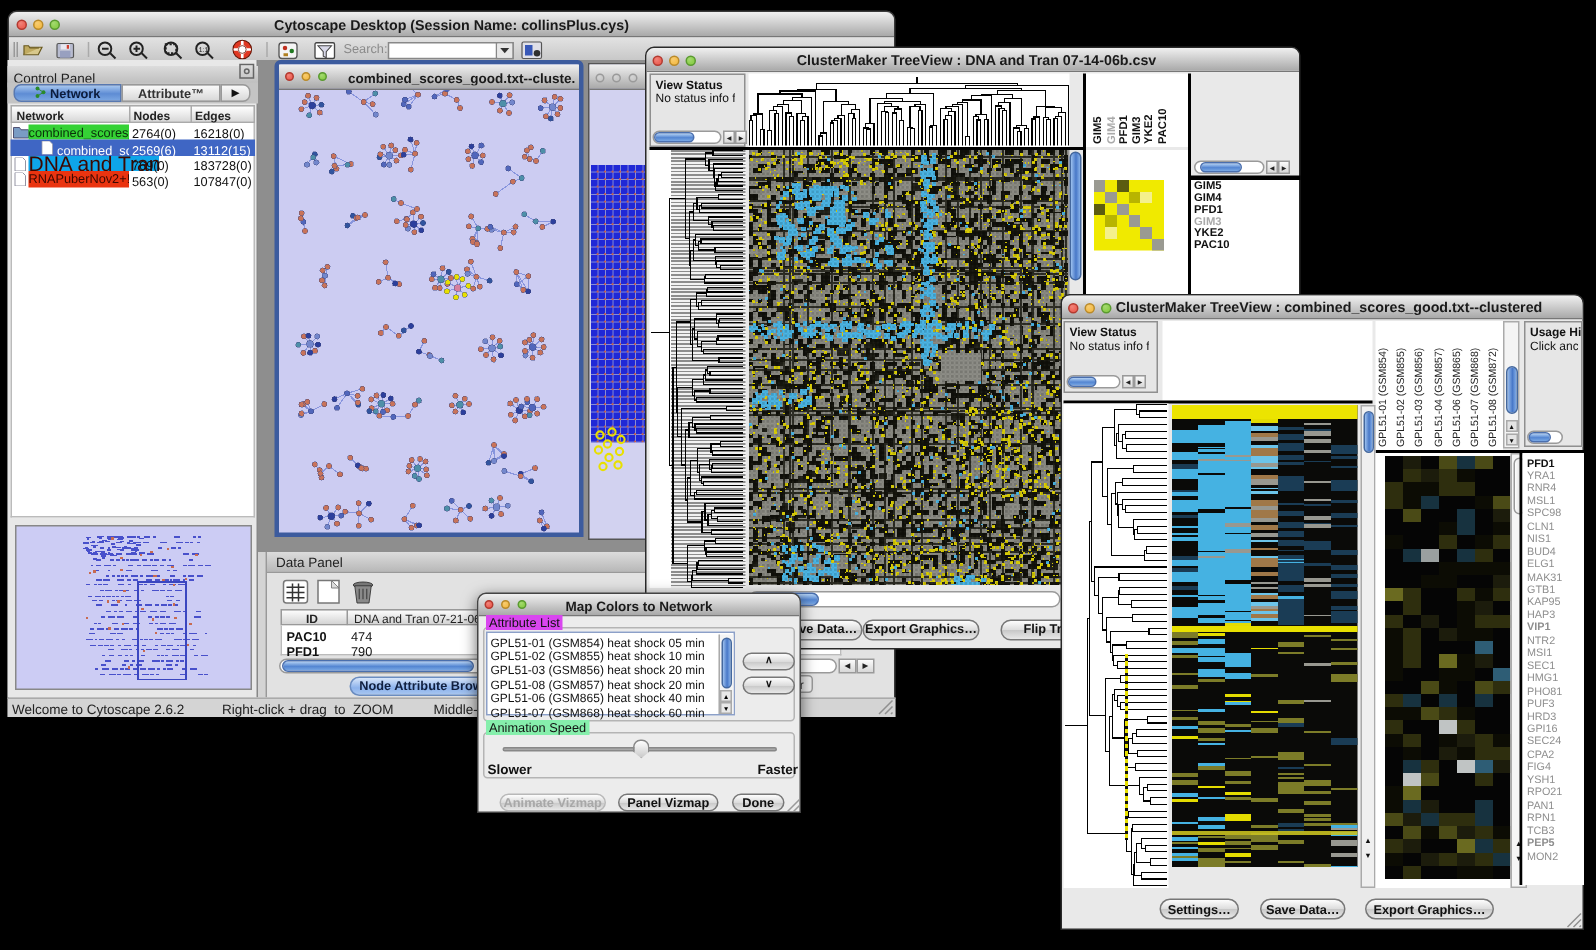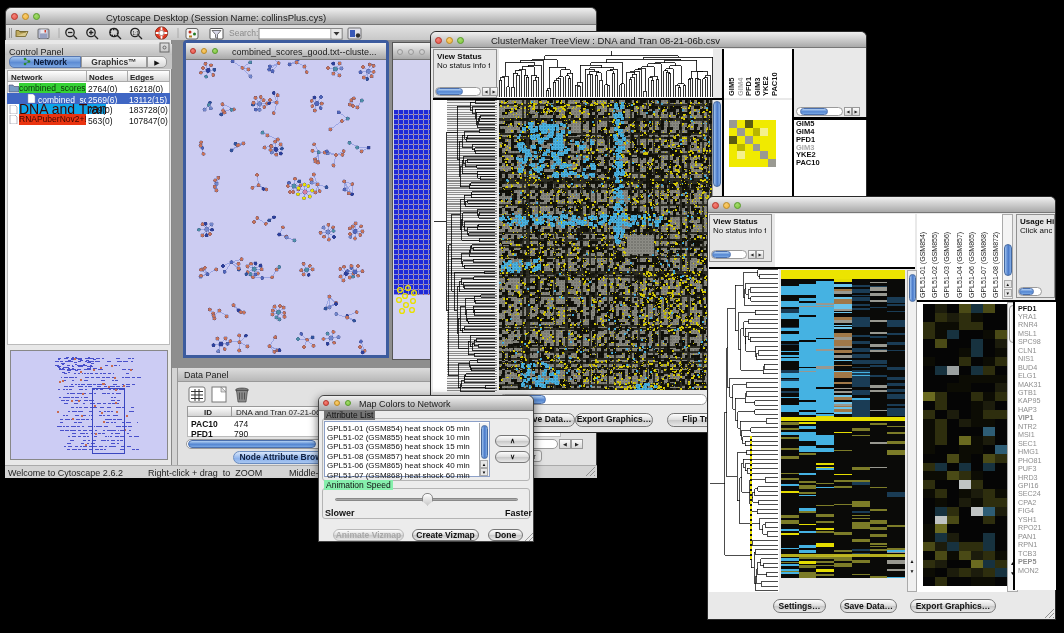--- a/index.html
+++ b/index.html
@@ -1,18 +1,18 @@
 <!DOCTYPE html>
 <html><head><meta charset="utf-8"><style>
 *{margin:0;padding:0;box-sizing:border-box}
 html,body{width:1064px;height:633px;background:#000;overflow:hidden;
 font-family:"Liberation Sans",sans-serif;-webkit-font-smoothing:antialiased}
 .abs{position:absolute}
 .tbar{background:linear-gradient(180deg,#f0f0f0,#d0d0d0 45%,#a9a9a9);border-bottom:1px solid #777}
-.ttext{font-weight:normal;color:#1a1a1a;text-align:left;white-space:nowrap}
+.ttext{font-weight:bold;color:#1a1a1a;text-align:center;white-space:nowrap}
 .panel{background:#e6e6e6;border:1px solid #8f8f8f}
 .ptext{font-size:8px;color:#111;line-height:8.6px;white-space:nowrap;overflow:hidden}
 </style></head><body>
 <div class="abs" style="left:0;top:0;width:1064px;height:633px;background:#000">
 <div class="abs" style="left:5px;top:7px;width:592px;height:471px;background:#d4d4d4;border:1px solid #3a3a3a;border-radius:6px 6px 0 0">
       <div class="abs tbar" style="left:0;top:0;width:590px;height:17px;border-radius:6px 6px 0 0"></div>
       <span style="position:absolute;left:5.3px;top:4.9px;width:7px;height:7px;border-radius:50%;background:radial-gradient(circle at 35% 30%, #fff3, transparent 60%),#ee6559;border:0.5px solid #b33a30;box-sizing:border-box"></span>
       <span style="position:absolute;left:16.3px;top:4.9px;width:7px;height:7px;border-radius:50%;background:radial-gradient(circle at 35% 30%, #fff3, transparent 60%),#f5bf4f;border:0.5px solid #b98a2a;box-sizing:border-box"></span>
       <span style="position:absolute;left:27.3px;top:4.9px;width:7px;height:7px;border-radius:50%;background:radial-gradient(circle at 35% 30%, #fff3, transparent 60%),#8ed04e;border:0.5px solid #5a9a30;box-sizing:border-box"></span>
       <div class="abs ttext" style="left:100px;top:3.5px;width:390px;font-size:9.5px">Cytoscape Desktop (Session Name: collinsPlus.cys)</div>
@@ -80,21 +80,21 @@
         <rect x="1" y="1" width="9" height="9" fill="none" stroke="#666"></rect>
         <circle cx="5.5" cy="5.5" r="1.5" fill="none" stroke="#666"></circle>
       </svg>
       <div class="abs" style="left:0;top:15px;width:167px;height:14px;background:#c4c4c4"></div>
       <div class="abs" style="left:4px;top:16px;width:72px;height:12px;background:linear-gradient(180deg,#a8c8f0,#5e8cd4 55%,#7aa6e2);border:1px solid #5878b0;border-radius:5px 0 0 5px;font-size:8.5px;font-weight:bold;color:#0c1c3c;text-align:center;line-height:11px"><svg width="8" height="9" viewBox="0 0 8 9" style="vertical-align:-1px">
           <circle cx="2" cy="2" r="1.3" fill="#2a8a2a"></circle>
           <circle cx="6" cy="4.5" r="1.3" fill="#2a8a2a"></circle>
           <circle cx="2" cy="7" r="1.3" fill="#2a8a2a"></circle>
           <path d="M2 2L6 4.5L2 7" stroke="#2a8a2a" stroke-width="0.6" fill="none"></path>
         </svg> Network</div>
-      <div class="abs" style="left:76px;top:16px;width:66px;height:12px;background:linear-gradient(180deg,#fafafa,#d8d8d8);border:1px solid #999;font-size:8.5px;font-weight:bold;color:#333;text-align:center;line-height:11px">Graphics™</div>
+      <div class="abs" style="left:76px;top:16px;width:66px;height:12px;background:linear-gradient(180deg,#fafafa,#d8d8d8);border:1px solid #999;font-size:8.5px;font-weight:bold;color:#333;text-align:center;line-height:11px">Attribute™</div>
       <div class="abs" style="left:142px;top:16px;width:20px;height:12px;background:linear-gradient(180deg,#fafafa,#d8d8d8);border:1px solid #999;border-radius:0 5px 5px 0;font-size:7px;color:#111;text-align:center;line-height:12px">▶</div>
       <div class="abs" style="left:2px;top:30px;width:163px;height:12px;background:linear-gradient(180deg,#fff,#d8d8d8);border:1px solid #aaa"></div>
       <div class="abs" style="left:81px;top:30px;width:1px;height:12px;background:#aaa"></div>
       <div class="abs" style="left:122px;top:30px;width:1px;height:12px;background:#aaa"></div>
       <span class="abs" style="left:6px;top:32.5px;font-size:8px;font-weight:bold;color:#222">Network</span>
       <span class="abs" style="left:84px;top:32.5px;font-size:8px;font-weight:bold;color:#222">Nodes</span>
       <span class="abs" style="left:125px;top:32.5px;font-size:8px;font-weight:bold;color:#222">Edges</span>
       <div class="abs" style="left:2px;top:42px;width:163px;height:263px;background:#fff;border:1px solid #bbb;border-top:none"></div>
       <svg class="abs" style="left:3px;top:43px" width="12" height="10" viewBox="0 0 12 10">
         <path d="M1 2h4l1 1.5h5V9H1z" fill="#7a9cc4" stroke="#446" stroke-width="0.6"></path>
@@ -553,21 +553,21 @@
     <span class="abs" style="left:148px;top:467.5px;font-size:9px;color:#222">Right-click + drag&nbsp; to&nbsp; ZOOM</span>
     <span class="abs" style="left:289px;top:467.5px;font-size:9px;color:#222">Middle-</span>
     <svg class="abs" style="left:585px;top:466px" width="11" height="11" viewBox="0 0 11 11">
       <path d="M10 1L1 10M10 5L5 10M10 9l-1 1" stroke="#909090" stroke-width="1" fill="none"></path>
     </svg>
     <div class="abs" style="left:430px;top:31px;width:437px;height:402px;background:#e9e9e9;border:1px solid #2a2a2a;border-radius:6px 6px 0 0">
       <div class="abs tbar" style="left:0;top:0;width:435px;height:16px;border-radius:6px 6px 0 0"></div>
       <span style="position:absolute;left:4.2px;top:4.7px;width:7px;height:7px;border-radius:50%;background:radial-gradient(circle at 35% 30%, #fff3, transparent 60%),#ee6559;border:0.5px solid #b33a30;box-sizing:border-box"></span>
       <span style="position:absolute;left:15.2px;top:4.7px;width:7px;height:7px;border-radius:50%;background:radial-gradient(circle at 35% 30%, #fff3, transparent 60%),#f5bf4f;border:0.5px solid #b98a2a;box-sizing:border-box"></span>
       <span style="position:absolute;left:26.2px;top:4.7px;width:7px;height:7px;border-radius:50%;background:radial-gradient(circle at 35% 30%, #fff3, transparent 60%),#8ed04e;border:0.5px solid #5a9a30;box-sizing:border-box"></span>
-      <div class="abs ttext" style="left:60px;top:3px;width:320px;font-size:9.5px">ClusterMaker TreeView : DNA and Tran 08-21-06b.csv</div>
+      <div class="abs ttext" style="left:60px;top:3px;width:320px;font-size:9.5px">ClusterMaker TreeView : DNA and Tran 07-14-06b.csv</div>
     </div>
     <div class="abs panel" style="left:433px;top:49px;width:64px;height:49px">
       <div class="ptext" style="position:absolute;left:3px;top:3px;font-weight:bold">View Status</div>
       <div class="ptext" style="position:absolute;left:3px;top:12px">No status info f</div>
     </div>
     <div style="position:absolute;left:435px;top:86.5px;width:46px;height:9px;background:#fff;border:1px solid #9a9a9a;border-radius:4.5px;box-sizing:border-box"></div>
     <div style="position:absolute;left:436px;top:87.5px;width:27px;height:7px;background:linear-gradient(180deg,#b4d2f4,#5486d2 55%,#79a8e4);border:1px solid #4a6fae;border-radius:3.5px;box-sizing:border-box"></div>
     <div style="position:absolute;left:482px;top:86.5px;width:8px;height:9px;background:linear-gradient(180deg,#fbfbfb,#d8d8d8);border:1px solid #9a9a9a;box-sizing:border-box;font-size:4px;color:#222;text-align:center;line-height:8px">◀</div>
     <div style="position:absolute;left:490px;top:86.5px;width:8px;height:9px;background:linear-gradient(180deg,#fbfbfb,#d8d8d8);border:1px solid #9a9a9a;box-sizing:border-box;font-size:4px;color:#222;text-align:center;line-height:8px">▶</div>
     <div class="abs" style="left:499px;top:49px;width:214px;height:49px;background:#fff"></div>
@@ -642,20 +642,21 @@
     <div class="abs" style="left:796px;top:159.2px;font-size:7.5px;font-weight:bold;color:#111;line-height:7.8px">PAC10</div>
     <div style="position:absolute;left:445px;top:413px;width:64px;height:13.5px;background:linear-gradient(180deg,#fdfdfd,#dcdcdc 50%,#c8c8c8 52%,#e8e8e8);border:1px solid #777;border-radius:6.75px;box-sizing:border-box;font-weight:bold;font-size:8.5px;color:#111;text-align:center;line-height:11.5px;white-space:nowrap;overflow:hidden">Settings…</div>
     <div style="position:absolute;left:519px;top:413px;width:56px;height:13.5px;background:linear-gradient(180deg,#fdfdfd,#dcdcdc 50%,#c8c8c8 52%,#e8e8e8);border:1px solid #777;border-radius:6.75px;box-sizing:border-box;font-weight:bold;font-size:8.5px;color:#111;text-align:center;line-height:11.5px;white-space:nowrap;overflow:hidden">Save Data…</div>
     <div style="position:absolute;left:575px;top:413px;width:78px;height:13.5px;background:linear-gradient(180deg,#fdfdfd,#dcdcdc 50%,#c8c8c8 52%,#e8e8e8);border:1px solid #777;border-radius:6.75px;box-sizing:border-box;font-weight:bold;font-size:8.5px;color:#111;text-align:center;line-height:11.5px;white-space:nowrap;overflow:hidden">Export Graphics…</div>
     <div style="position:absolute;left:667px;top:413px;width:74px;height:13.5px;background:linear-gradient(180deg,#fdfdfd,#dcdcdc 50%,#c8c8c8 52%,#e8e8e8);border:1px solid #777;border-radius:6.75px;box-sizing:border-box;font-weight:bold;font-size:8.5px;color:#111;text-align:center;line-height:11.5px;white-space:nowrap;overflow:hidden">Flip Tree N</div>
     <div class="abs" style="left:707px;top:196px;width:349px;height:424px;background:#e9e9e9;border:1px solid #2a2a2a;border-radius:6px 6px 0 0">
       <div class="abs tbar" style="left:0;top:0;width:347px;height:16px;border-radius:6px 6px 0 0"></div>
       <span style="position:absolute;left:4.2px;top:4.7px;width:7px;height:7px;border-radius:50%;background:radial-gradient(circle at 35% 30%, #fff3, transparent 60%),#ee6559;border:0.5px solid #b33a30;box-sizing:border-box"></span>
       <span style="position:absolute;left:15.2px;top:4.7px;width:7px;height:7px;border-radius:50%;background:radial-gradient(circle at 35% 30%, #fff3, transparent 60%),#f5bf4f;border:0.5px solid #b98a2a;box-sizing:border-box"></span>
       <span style="position:absolute;left:26.2px;top:4.7px;width:7px;height:7px;border-radius:50%;background:radial-gradient(circle at 35% 30%, #fff3, transparent 60%),#8ed04e;border:0.5px solid #5a9a30;box-sizing:border-box"></span>
+      <div class="abs ttext" style="left:28px;top:3px;width:300px;font-size:9.5px;overflow:hidden">ClusterMaker TreeView : combined_scores_good.txt--clustered</div>
     </div>
     <div class="abs panel" style="left:709px;top:214px;width:63px;height:48px">
       <div class="ptext" style="position:absolute;left:3px;top:3px;font-weight:bold">View Status</div>
       <div class="ptext" style="position:absolute;left:3px;top:12px">No status info f</div>
     </div>
     <div style="position:absolute;left:711px;top:250px;width:36px;height:9px;background:#fff;border:1px solid #9a9a9a;border-radius:4.5px;box-sizing:border-box"></div>
     <div style="position:absolute;left:712px;top:251px;width:19px;height:7px;background:linear-gradient(180deg,#b4d2f4,#5486d2 55%,#79a8e4);border:1px solid #4a6fae;border-radius:3.5px;box-sizing:border-box"></div>
     <div style="position:absolute;left:748px;top:250px;width:8px;height:9px;background:linear-gradient(180deg,#fbfbfb,#d8d8d8);border:1px solid #9a9a9a;box-sizing:border-box;font-size:4px;color:#222;text-align:center;line-height:8px">◀</div>
     <div style="position:absolute;left:756px;top:250px;width:8px;height:9px;background:linear-gradient(180deg,#fbfbfb,#d8d8d8);border:1px solid #9a9a9a;box-sizing:border-box;font-size:4px;color:#222;text-align:center;line-height:8px">▶</div>
     <div class="abs" style="left:775px;top:214px;width:140px;height:53px;background:#fff"></div>
@@ -760,39 +761,39 @@
     <svg class="abs" style="left:1044px;top:608px" width="11" height="11" viewBox="0 0 11 11">
       <path d="M10 1L1 10M10 5L5 10M10 9l-1 1" stroke="#909090" stroke-width="1" fill="none"></path>
     </svg>
     <div class="abs" style="left:318px;top:395px;width:216px;height:147px;background:#ececec;border:1px solid #444;border-radius:6px 6px 0 0;box-shadow:0 3px 10px rgba(0,0,0,0.6)">
       <div class="abs tbar" style="left:0;top:0;width:214px;height:15px;border-radius:6px 6px 0 0"></div>
       <span style="position:absolute;left:3.9px;top:4.4px;width:6px;height:6px;border-radius:50%;background:radial-gradient(circle at 35% 30%, #fff3, transparent 60%),#ee6559;border:0.5px solid #b33a30;box-sizing:border-box"></span>
       <span style="position:absolute;left:14.9px;top:4.4px;width:6px;height:6px;border-radius:50%;background:radial-gradient(circle at 35% 30%, #fff3, transparent 60%),#f5bf4f;border:0.5px solid #b98a2a;box-sizing:border-box"></span>
       <span style="position:absolute;left:25.9px;top:4.4px;width:6px;height:6px;border-radius:50%;background:radial-gradient(circle at 35% 30%, #fff3, transparent 60%),#8ed04e;border:0.5px solid #5a9a30;box-sizing:border-box"></span>
       <div class="abs ttext" style="left:40px;top:3px;width:134px;font-size:9px">Map Colors to Network</div>
       <div class="abs" style="left:3px;top:22px;width:208px;height:63px;border:1px solid #b4b4b4;border-radius:3px"></div>
-      <div class="abs" style="left:5px;top:14px;background:#737373;padding:0 2px;font-size:8.5px;color:#111">Attribute List</div>
+      <div class="abs" style="left:5px;top:14px;background:#d946ef;padding:0 2px;font-size:8.5px;color:#111">Attribute List</div>
       <div class="abs" style="left:5px;top:25px;width:166px;height:56px;background:#fff;border:1.5px solid #8ca0c8"></div>
       <div class="abs" style="left:8px;top:27.5px;font-size:8px;color:#111;white-space:nowrap">GPL51-01 (GSM854) heat shock 05 min</div>
       <div class="abs" style="left:8px;top:36.9px;font-size:8px;color:#111;white-space:nowrap">GPL51-02 (GSM855) heat shock 10 min</div>
-      <div class="abs" style="left:8px;top:46.3px;font-size:8px;color:#111;white-space:nowrap">GPL51-03 (GSM856) heat shock 15 min</div>
+      <div class="abs" style="left:8px;top:46.3px;font-size:8px;color:#111;white-space:nowrap">GPL51-03 (GSM856) heat shock 20 min</div>
       <div class="abs" style="left:8px;top:55.7px;font-size:8px;color:#111;white-space:nowrap">GPL51-08 (GSM857) heat shock 20 min</div>
       <div class="abs" style="left:8px;top:65.1px;font-size:8px;color:#111;white-space:nowrap">GPL51-06 (GSM865) heat shock 40 min</div>
       <div class="abs" style="left:8px;top:74.5px;font-size:8px;color:#111;white-space:nowrap">GPL51-07 (GSM868) heat shock 60 min</div>
       <div class="abs" style="left:160px;top:26.5px;width:10px;height:53px;background:#f4f4f4;border-left:1px solid #aaa"></div>
       <div class="abs" style="left:161.5px;top:28.5px;width:7px;height:34px;background:linear-gradient(90deg,#9cc0ee,#4878c8 55%,#86b0e8);border:1px solid #44689e;border-radius:3.5px"></div>
       <div class="abs" style="left:161px;top:64px;width:8px;height:8px;background:#e8e8e8;border:1px solid #aaa;font-size:4.5px;text-align:center;line-height:7px">▲</div>
       <div class="abs" style="left:161px;top:72px;width:8px;height:8px;background:#e8e8e8;border:1px solid #aaa;font-size:4.5px;text-align:center;line-height:7px">▼</div>
       <div style="position:absolute;left:176px;top:39px;width:35px;height:12px;background:linear-gradient(180deg,#fdfdfd,#dcdcdc 50%,#c8c8c8 52%,#e8e8e8);border:1px solid #777;border-radius:6.0px;box-sizing:border-box;font-weight:bold;font-size:7px;color:#111;text-align:center;line-height:10px;white-space:nowrap;overflow:hidden">∧</div>
       <div style="position:absolute;left:176px;top:55px;width:35px;height:12px;background:linear-gradient(180deg,#fdfdfd,#dcdcdc 50%,#c8c8c8 52%,#e8e8e8);border:1px solid #777;border-radius:6.0px;box-sizing:border-box;font-weight:bold;font-size:7px;color:#111;text-align:center;line-height:10px;white-space:nowrap;overflow:hidden">∨</div>
       <div class="abs" style="left:3px;top:92px;width:208px;height:31px;border:1px solid #b4b4b4;border-radius:3px"></div>
       <div class="abs" style="left:5px;top:84px;background:#86efac;padding:0 2px;font-size:8.5px;color:#111">Animation Speed</div>
       <div class="abs" style="left:16px;top:101.5px;width:183px;height:3px;background:#a8a8a8;border:1px solid #888;border-radius:2px"></div>
       <div class="abs" style="left:103px;top:96.5px;width:11px;height:13px;background:linear-gradient(180deg,#fefefe,#c9c9c9);border:1px solid #888;border-radius:5px 5px 3px 3px;clip-path:polygon(0 0,100% 0,100% 65%,50% 100%,0 65%)"></div>
       <div class="abs" style="left:6px;top:112px;font-size:9px;font-weight:bold;color:#111">Slower</div>
       <div class="abs" style="left:186px;top:112px;font-size:9px;font-weight:bold;color:#111">Faster</div>
       <div style="position:absolute;left:14px;top:132.5px;width:71px;height:12px;background:linear-gradient(180deg,#fdfdfd,#dcdcdc 50%,#c8c8c8 52%,#e8e8e8);border:1px solid #b8b8b8;border-radius:6.0px;box-sizing:border-box;font-weight:bold;font-size:8.5px;color:#a8a8a8;text-align:center;line-height:10px;white-space:nowrap;overflow:hidden">Animate Vizmap</div>
-      <div style="position:absolute;left:93px;top:132.5px;width:67px;height:12px;background:linear-gradient(180deg,#fdfdfd,#dcdcdc 50%,#c8c8c8 52%,#e8e8e8);border:1px solid #777;border-radius:6.0px;box-sizing:border-box;font-weight:bold;font-size:8.5px;color:#111;text-align:center;line-height:10px;white-space:nowrap;overflow:hidden">Create Vizmap</div>
+      <div style="position:absolute;left:93px;top:132.5px;width:67px;height:12px;background:linear-gradient(180deg,#fdfdfd,#dcdcdc 50%,#c8c8c8 52%,#e8e8e8);border:1px solid #777;border-radius:6.0px;box-sizing:border-box;font-weight:bold;font-size:8.5px;color:#111;text-align:center;line-height:10px;white-space:nowrap;overflow:hidden">Panel Vizmap</div>
       <div style="position:absolute;left:169px;top:132.5px;width:35px;height:12px;background:linear-gradient(180deg,#fdfdfd,#dcdcdc 50%,#c8c8c8 52%,#e8e8e8);border:1px solid #777;border-radius:6.0px;box-sizing:border-box;font-weight:bold;font-size:8.5px;color:#111;text-align:center;line-height:10px;white-space:nowrap;overflow:hidden">Done</div>
       <svg class="abs" style="left:205px;top:136px" width="10" height="10" viewBox="0 0 10 10">
         <path d="M9 1L1 9M9 5L5 9" stroke="#999" stroke-width="1" fill="none"></path>
       </svg>
     </div>
   </div>
 </body></html>

